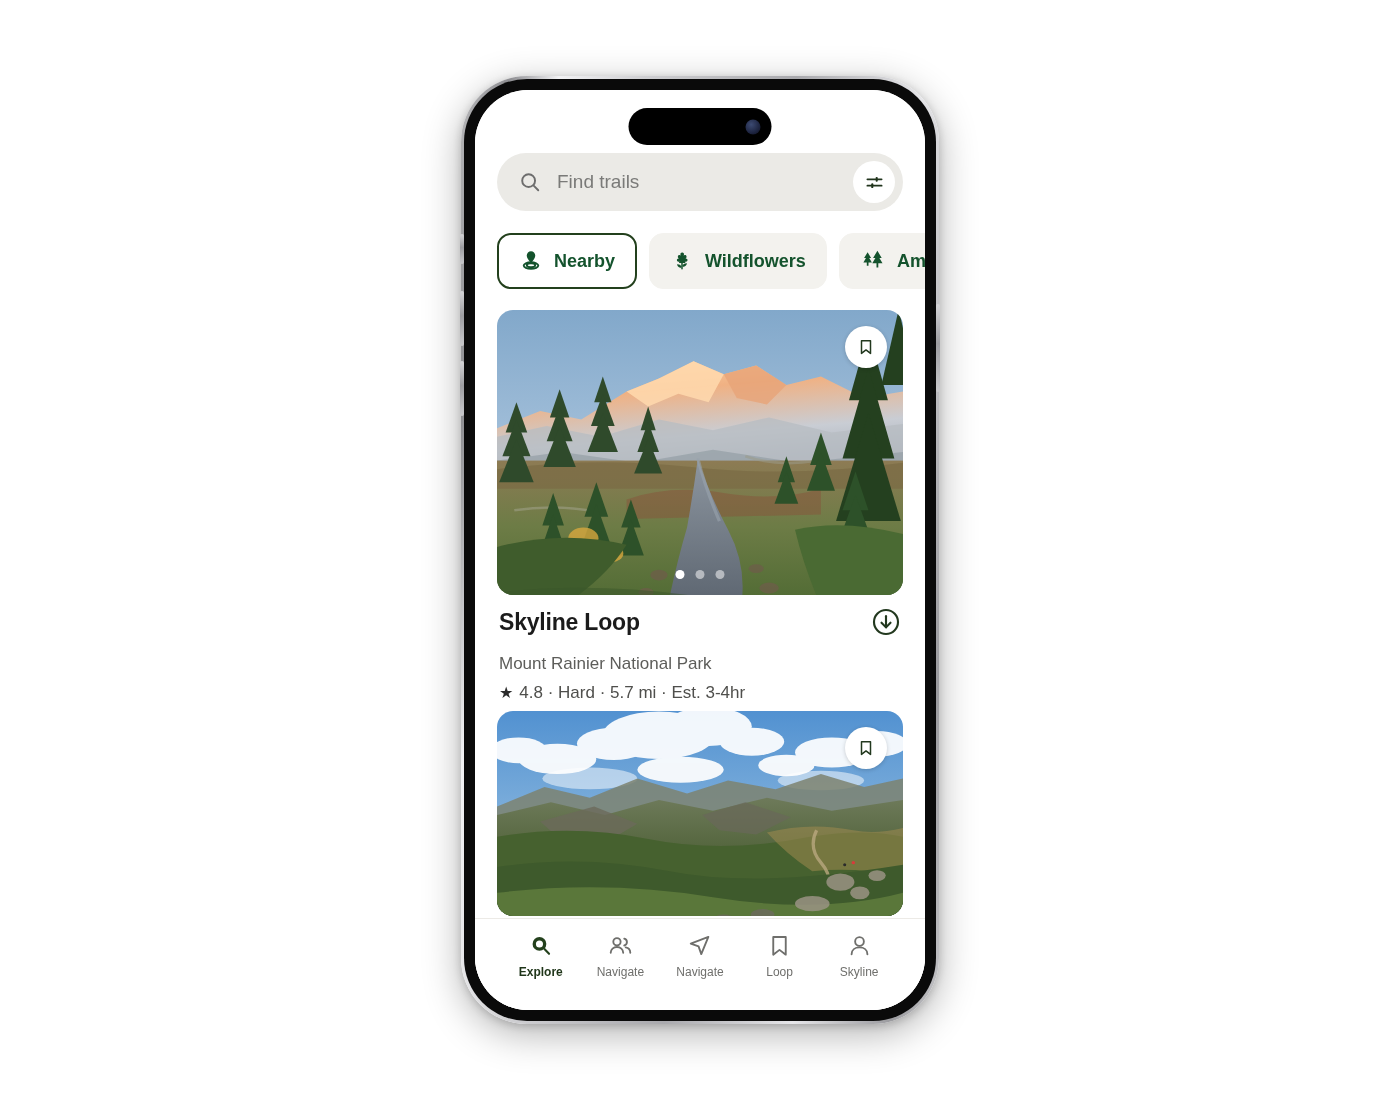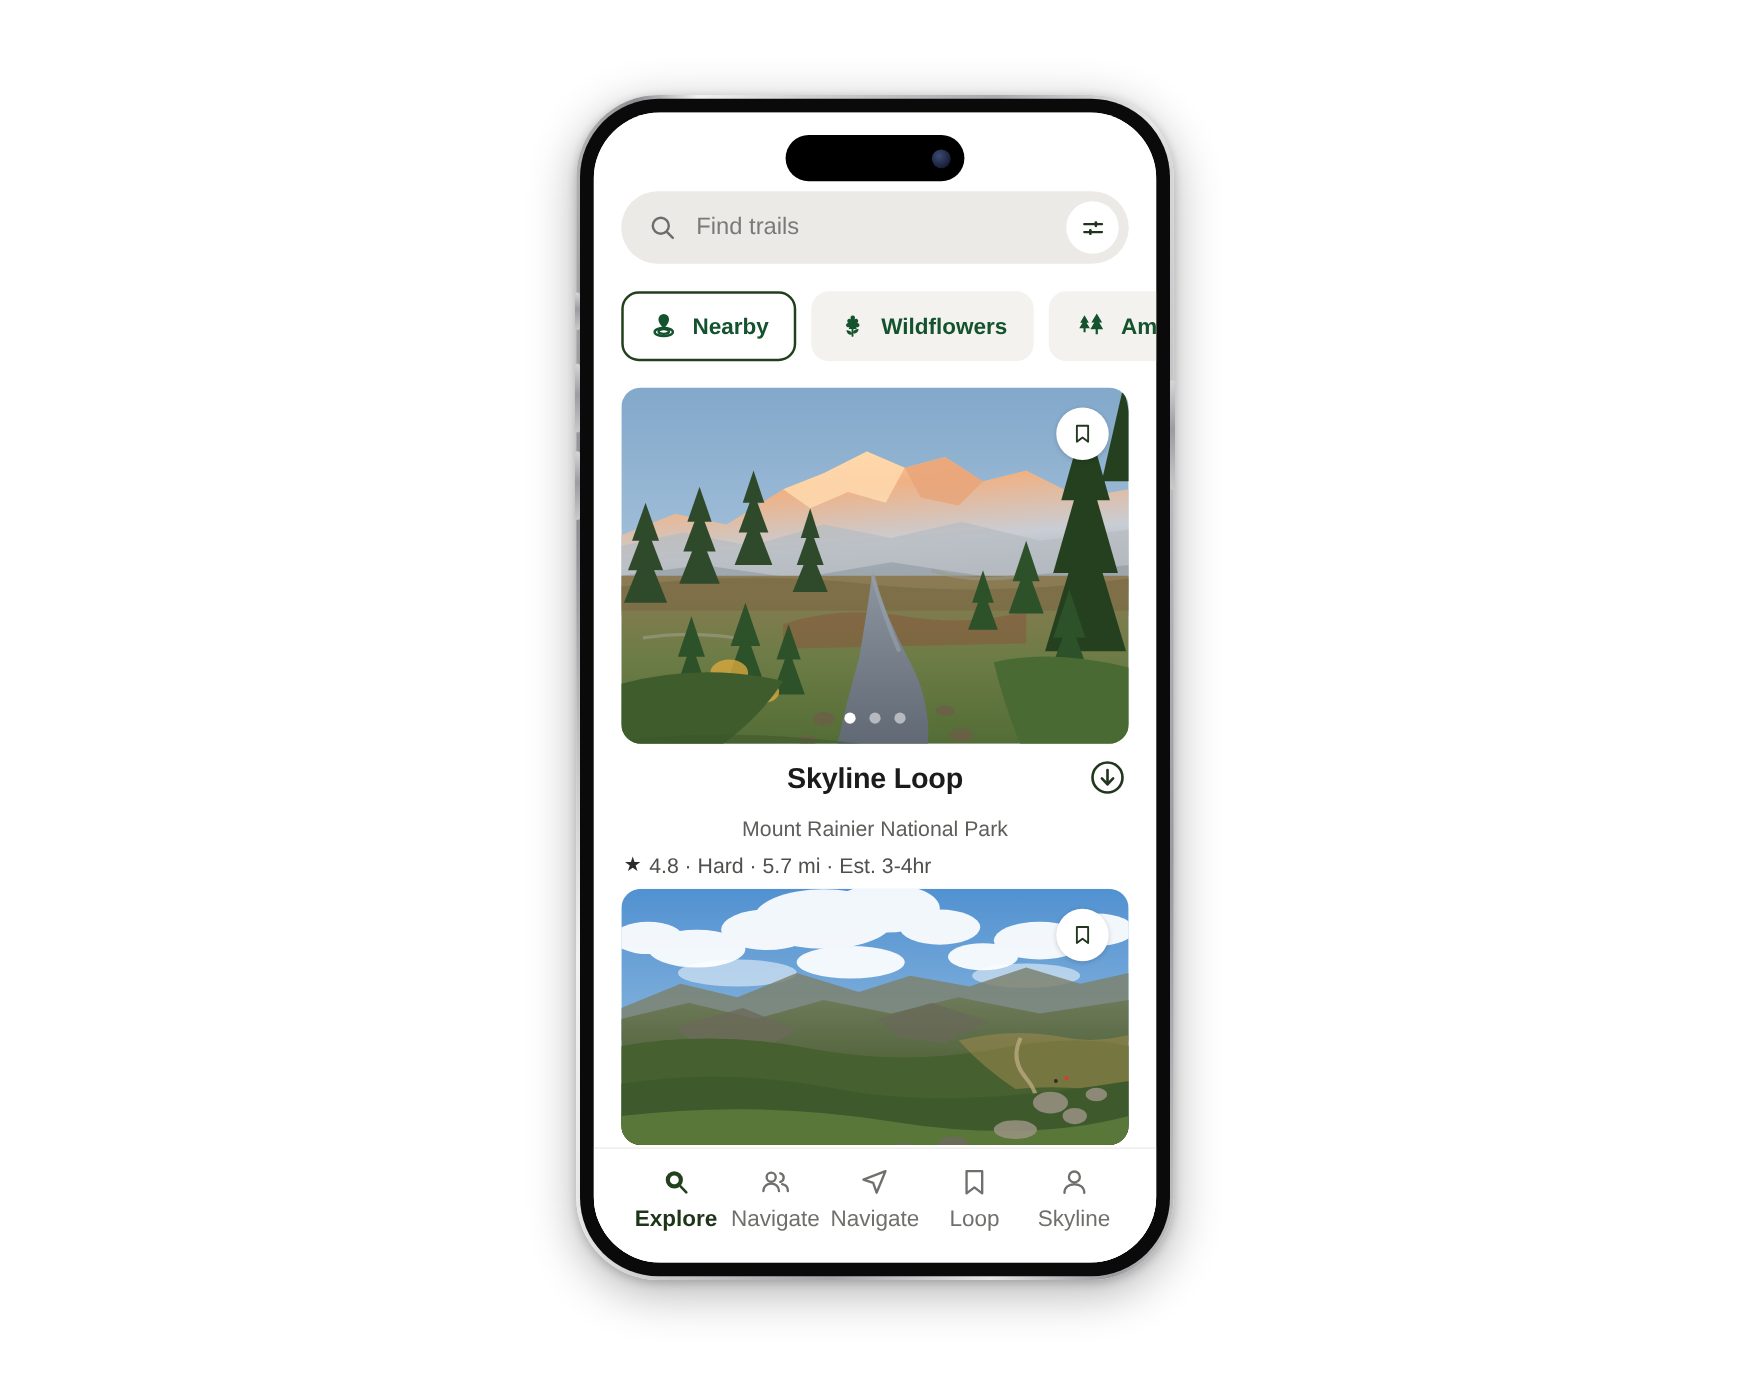--- a/index.html
+++ b/index.html
@@ -99,21 +99,21 @@
     padding: 0 20px;
     background: #f3f2ee; border: 1.5px solid #f3f2ee;
     font-size: 18px; font-weight: 600; color: #14532d;
     white-space: nowrap; cursor: pointer;
   }
   .chip.active { background: #ffffff; border: 2px solid #23401d; }
   .chip svg { flex: 0 0 auto; }
 
   
   .cards { flex: 1 1 auto; overflow: hidden; padding: 0 22px; }
-  .card { margin-bottom: 8px; text-align: center; }
+  .card { margin-bottom: 8px; }
   .media {
     position: relative;
     width: 100%; height: 285px;
     border-radius: 16px; overflow: hidden;
   }
   .media.short { height: 205px; }
   .media svg.scene { position: absolute; inset: 0; width: 100%; height: 100%; display: block; }
 
   .bookmark-btn {
     position: absolute; top: 16px; right: 16px;
@@ -160,21 +160,21 @@
     border-top: 1px solid #eceae6;
     display: flex; align-items: flex-start;
     padding: 14px 26px 0 26px;
     z-index: 30;
   }
   .tab {
     flex: 1 1 0; display: flex; flex-direction: column; align-items: center; gap: 7px;
     background: none; border: none; cursor: pointer;
     font-family: "Liberation Sans", sans-serif;
   }
-  .tab-label { font-size: 18px; color: #6f6f6c; }
+  .tab-label { font-size: 12px; color: #6f6f6c; }
   .tab.active .tab-label { color: #1f3519; font-weight: 700; }
   .tab svg { color: #6f6f6c; }
   .tab.active svg { color: #24411d; }
 </style>
 </head>
 <body>
 
 <div id="stage">
 
   <div class="phone">

